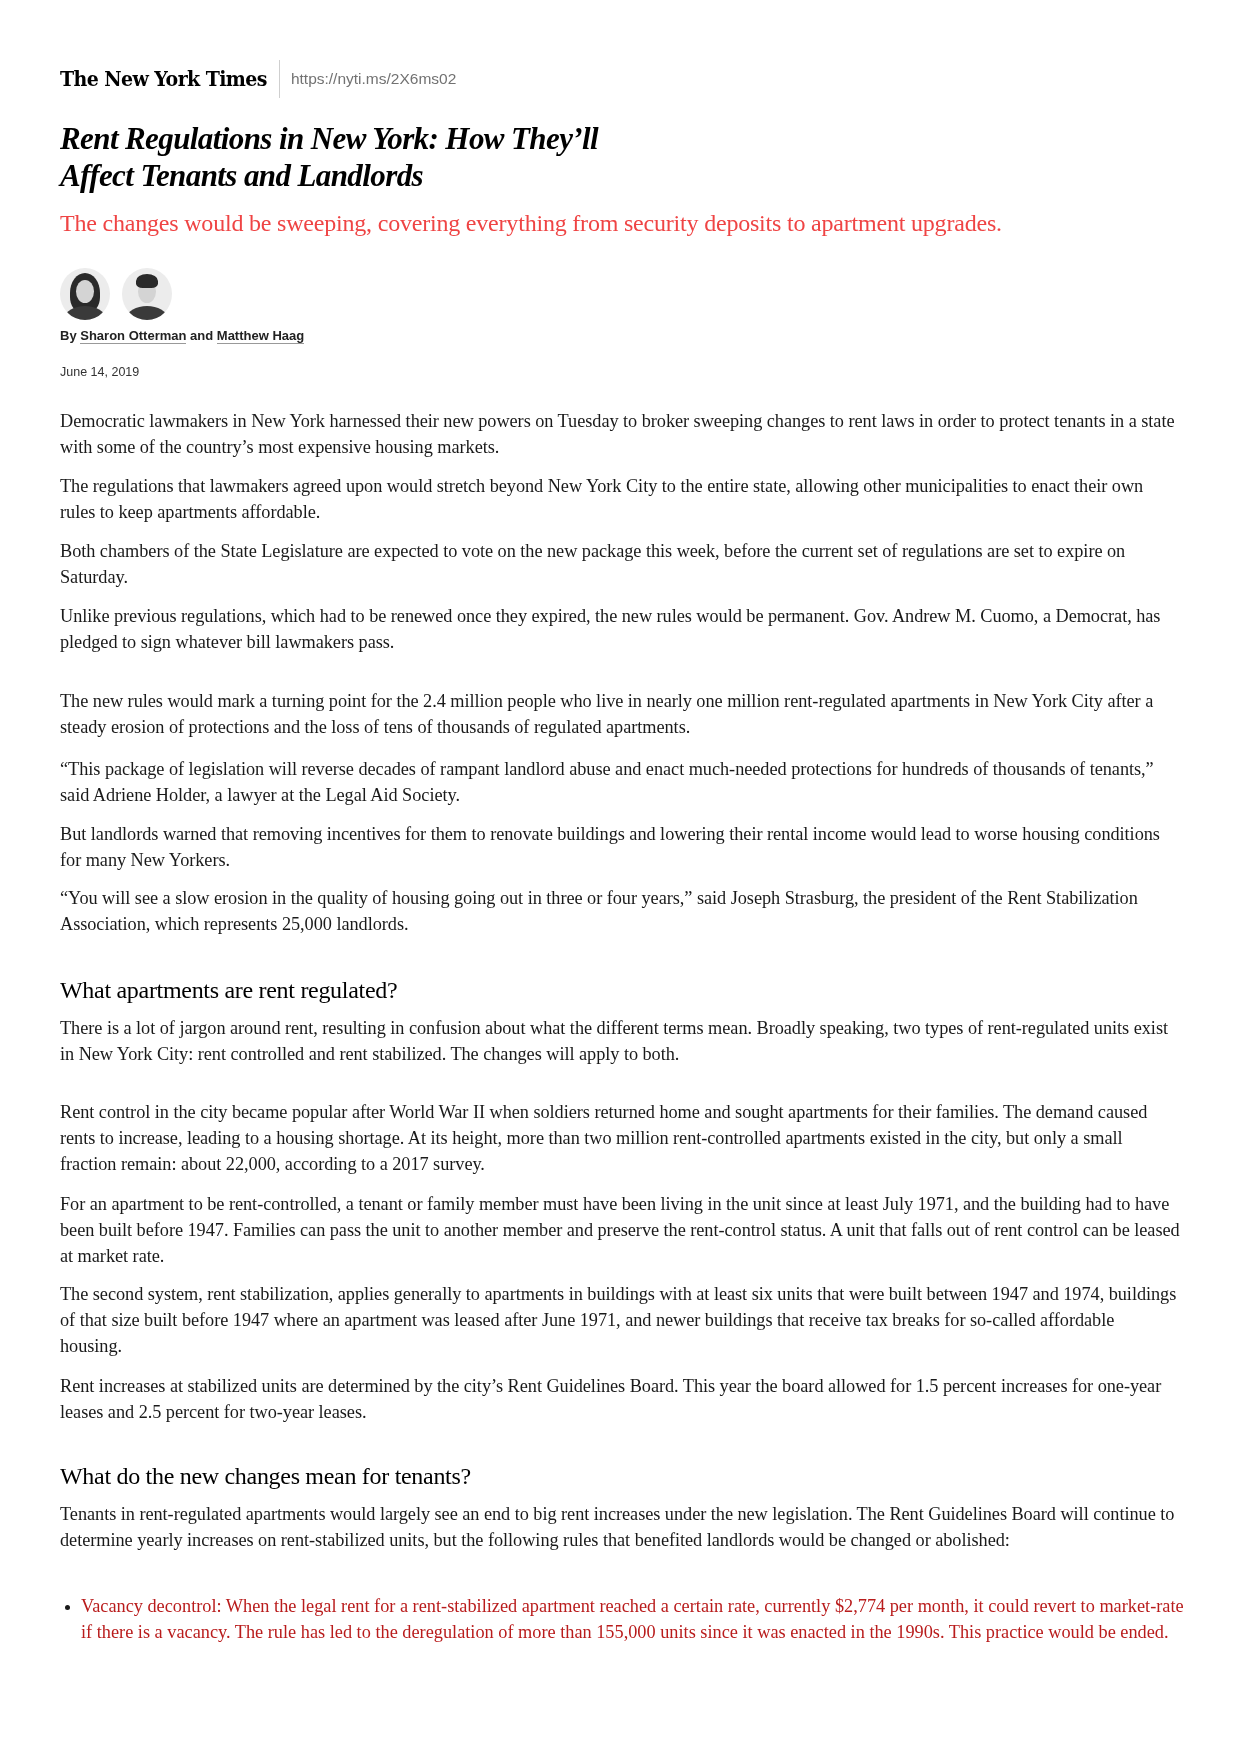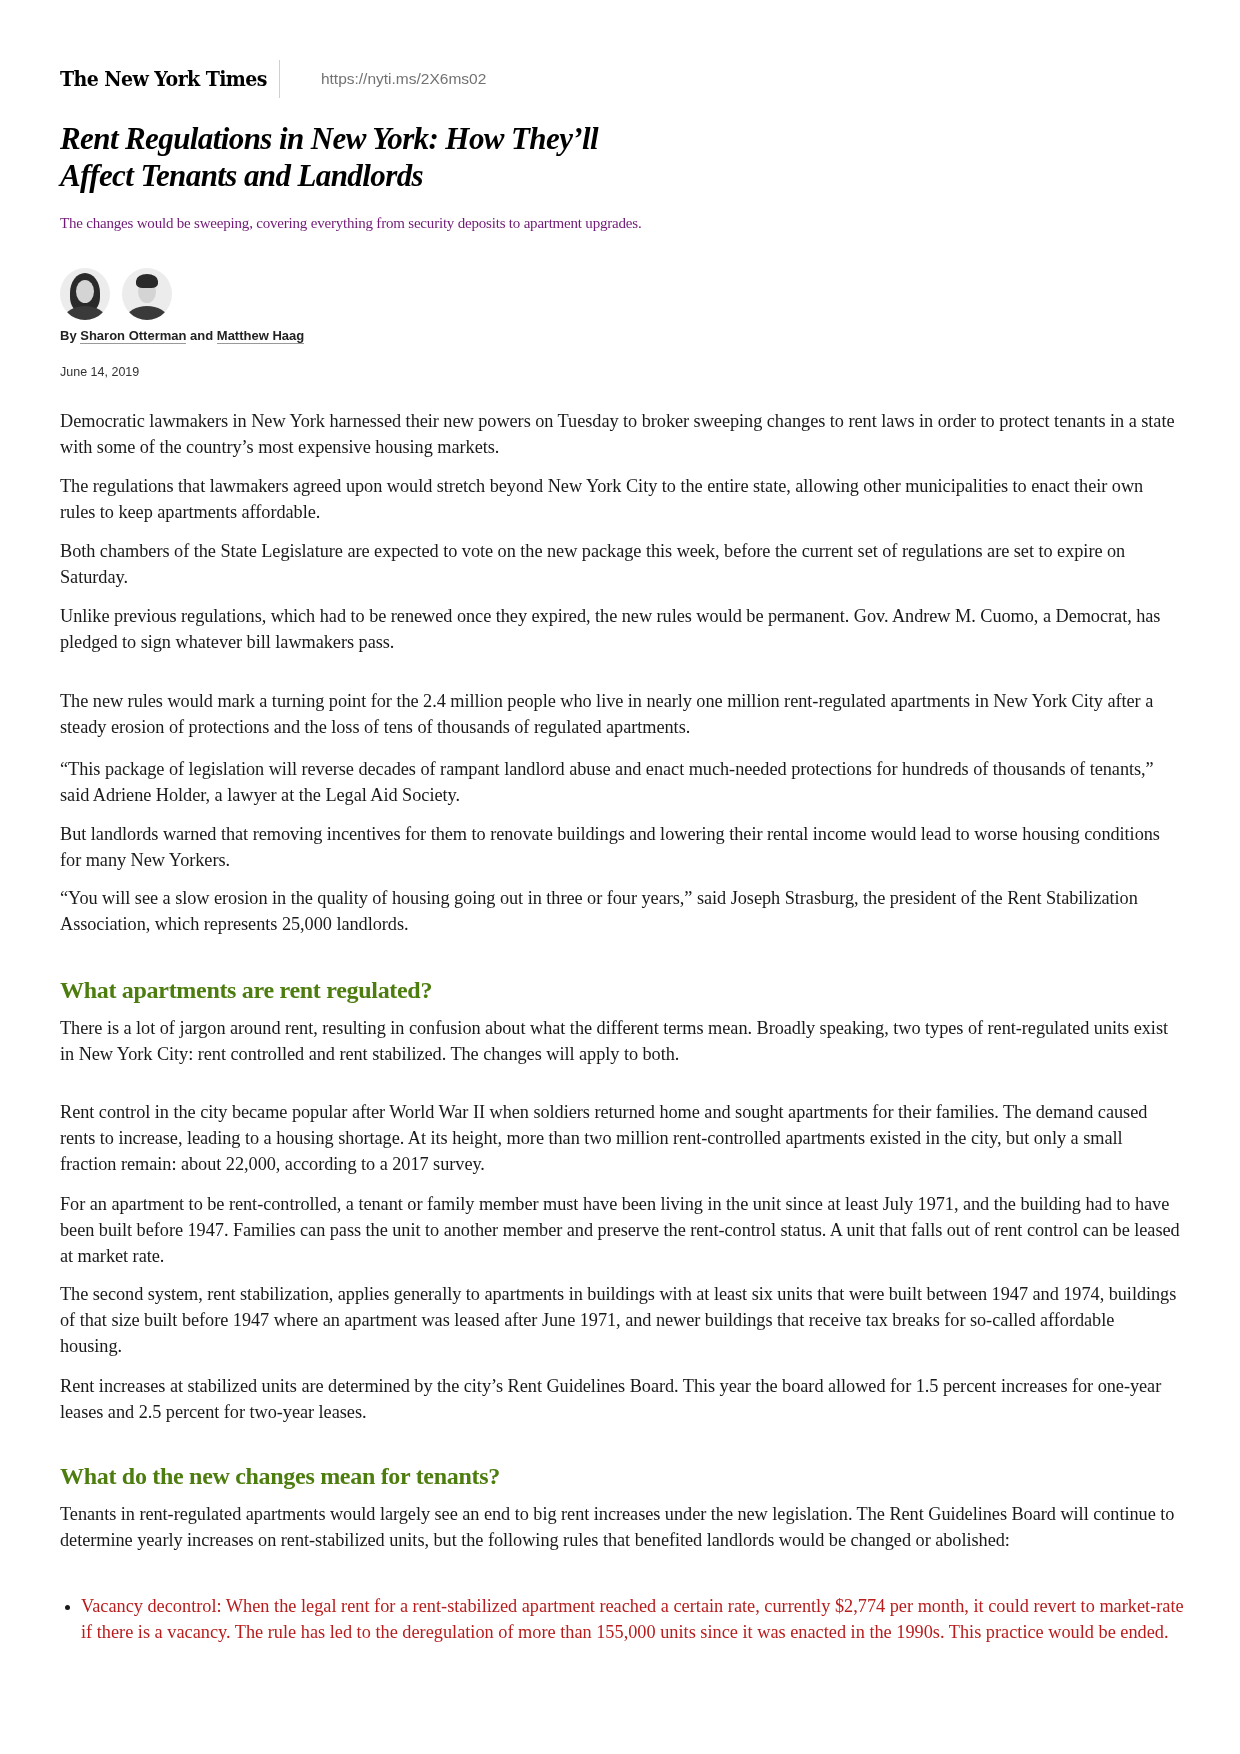--- a/index.html
+++ b/index.html
@@ -2,38 +2,38 @@
 <html><head>
   <meta charset="utf-8">
   <style>
     * { box-sizing: border-box; margin: 0; padding: 0; }
     html, body { width: 1240px; height: 1754px; background: #ffffff; overflow: hidden; }
     body { position: relative; color: #121212; font-family: "Liberation Serif", "DejaVu Serif", serif; }
 
     .masthead { position: absolute; left: 60px; top: 60px; height: 38px; display: flex; align-items: center; }
     .logo { font-family: "DejaVu Serif", "Liberation Serif", serif; font-weight: bold; font-size: 19px; letter-spacing: -0.6px; color: #000; padding-right: 12px; transform: scaleY(1.05); }
     .divider { width: 1px; height: 38px; background: #cfcfcf; margin-right: 11px; }
-    .url { font-family: "Liberation Sans", "DejaVu Sans", sans-serif; font-size: 15.5px; color: #727272; margin-left: 30px; }
+    .url { font-family: "Liberation Sans", "DejaVu Sans", sans-serif; font-size: 15.5px; color: #727272; }
 
     .headline { position: absolute; left: 60px; top: 120px; width: 700px; font-family: "Liberation Serif", serif; font-style: italic; font-weight: bold; font-size: 31px; line-height: 37px; letter-spacing: -0.6px; color: #000; }
-    .summary { position: absolute; left: 60px; top: 210px; font-family: "Liberation Serif", serif; font-size: 15px; line-height: 26px; color: #701a75; letter-spacing: -0.2px; }
+    .summary { position: absolute; left: 60px; top: 210px; font-family: "Liberation Serif", serif; font-size: 24px; line-height: 26px; color: #ef4444; letter-spacing: -0.2px; }
 
     .avatars { position: absolute; left: 60px; top: 268px; display: flex; gap: 12px; }
     .avatar { width: 50px; height: 52px; border-radius: 50%; background: #ececec; position: relative; overflow: hidden; }
     .avatar .hair { position: absolute; left: 10px; top: 5px; width: 30px; height: 40px; border-radius: 50% 50% 40% 40%; background: #2a2a2a; }
     .avatar .hair.short { left: 14px; top: 6px; width: 22px; height: 14px; border-radius: 50% 50% 30% 30%; }
     .avatar .body { position: absolute; left: 5px; top: 38px; width: 40px; height: 24px; border-radius: 50% 50% 0 0; background: #3a3a3a; }
     .avatar .face { position: absolute; left: 16px; top: 12px; width: 18px; height: 23px; border-radius: 50%; background: #d4d4d4; }
 
     .byline { position: absolute; left: 60px; top: 328px; font-family: "Liberation Sans", "DejaVu Sans", sans-serif; font-weight: bold; font-size: 13px; color: #222; text-align: right; }
     .byline a { color: #222; text-decoration: none; border-bottom: 1px solid #999; }
     .dateline { position: absolute; left: 60px; top: 365px; font-family: "Liberation Sans", "DejaVu Sans", sans-serif; font-size: 12.5px; color: #333; }
 
     .body-text { position: absolute; left: 60px; width: 1120px; font-family: "Liberation Serif", "DejaVu Serif", serif; font-size: 18.3px; line-height: 26px; color: #1a1a1a; letter-spacing: -0.05px; }
-    .h2 { position: absolute; left: 60px; font-family: "Liberation Serif", "DejaVu Serif", serif; font-weight: bold; font-size: 24px; line-height: 30px; color: #4d7c0f; letter-spacing: -0.3px; }
+    .h2 { position: absolute; left: 60px; font-family: "Liberation Serif", "DejaVu Serif", serif; font-weight: normal; font-size: 24px; line-height: 30px; color: #000000; letter-spacing: -0.3px; }
     .bullet-list { position: absolute; left: 60px; width: 1125px; list-style: none; font-family: "Liberation Serif", "DejaVu Serif", serif; font-size: 18.3px; line-height: 26px; color: #b91c1c; }
     .bullet-list li { position: relative; padding-left: 21px; }
     .bullet-list li .dot { position: absolute; left: 5px; top: 12px; width: 5px; height: 5px; border-radius: 50%; background: #1a1a1a; }
   </style>
 </head>
 <body>
 
 <div class="masthead">
   <span class="logo">The New York Times</span>
   <span class="divider"></span>

